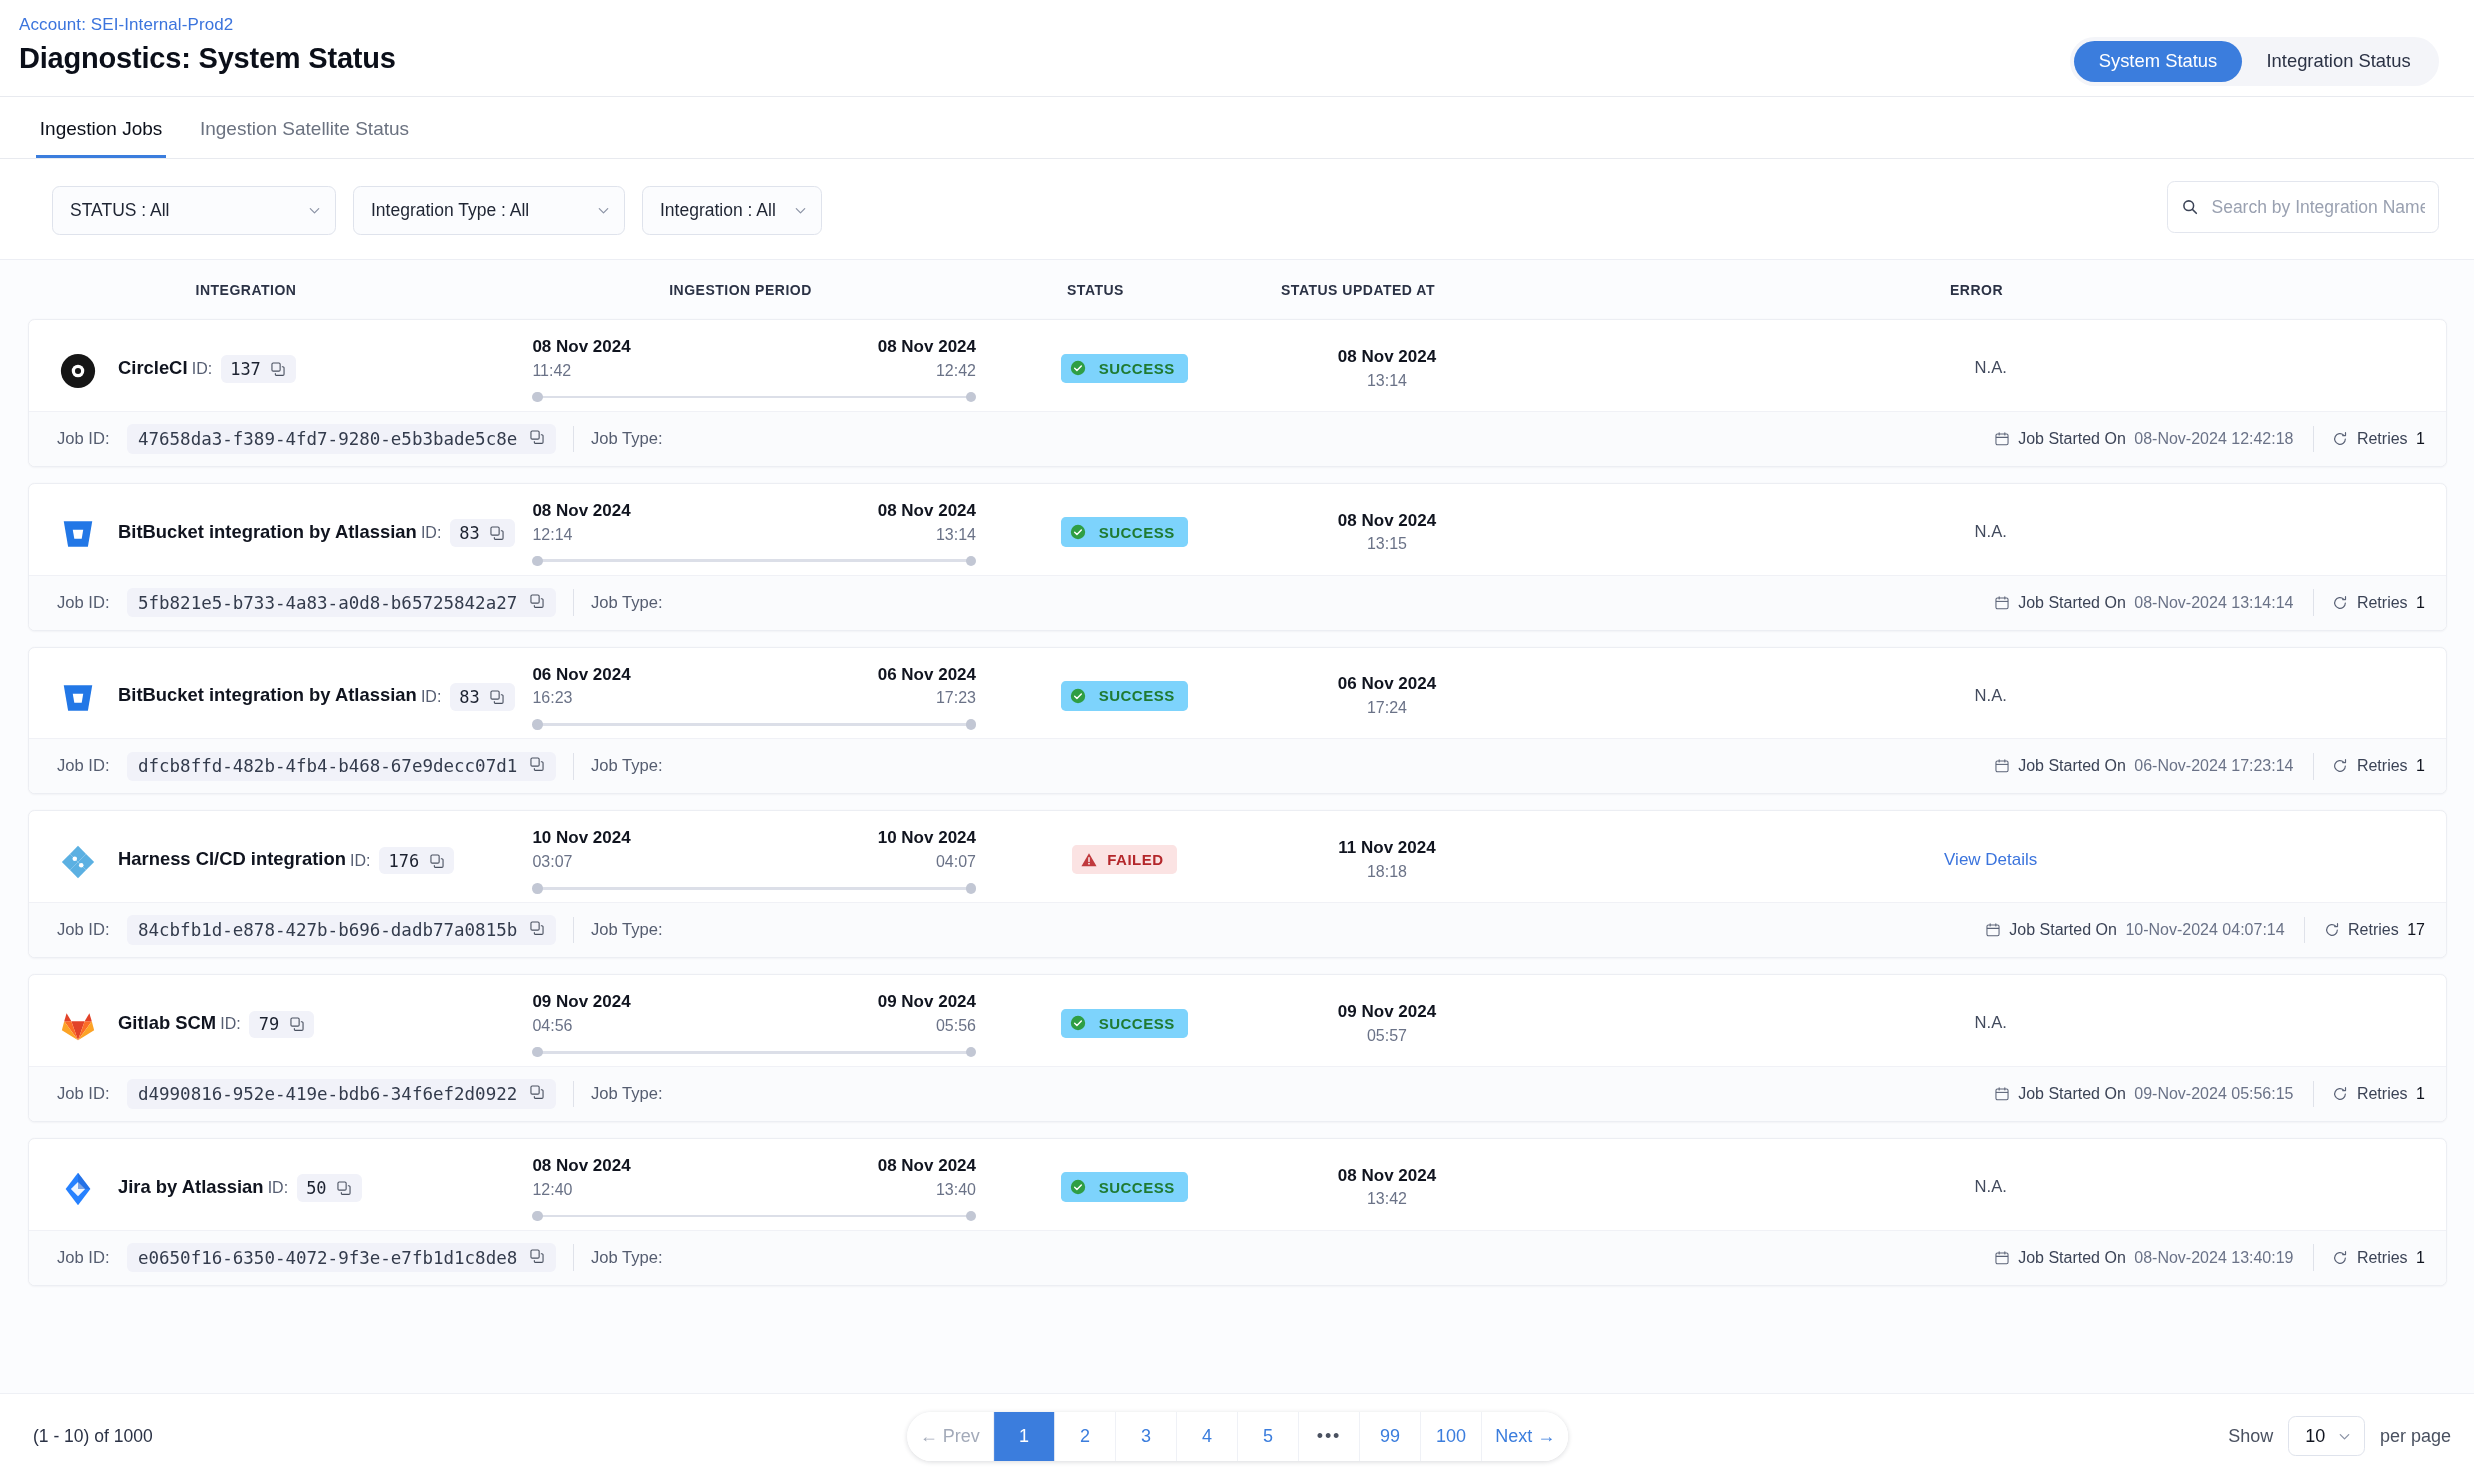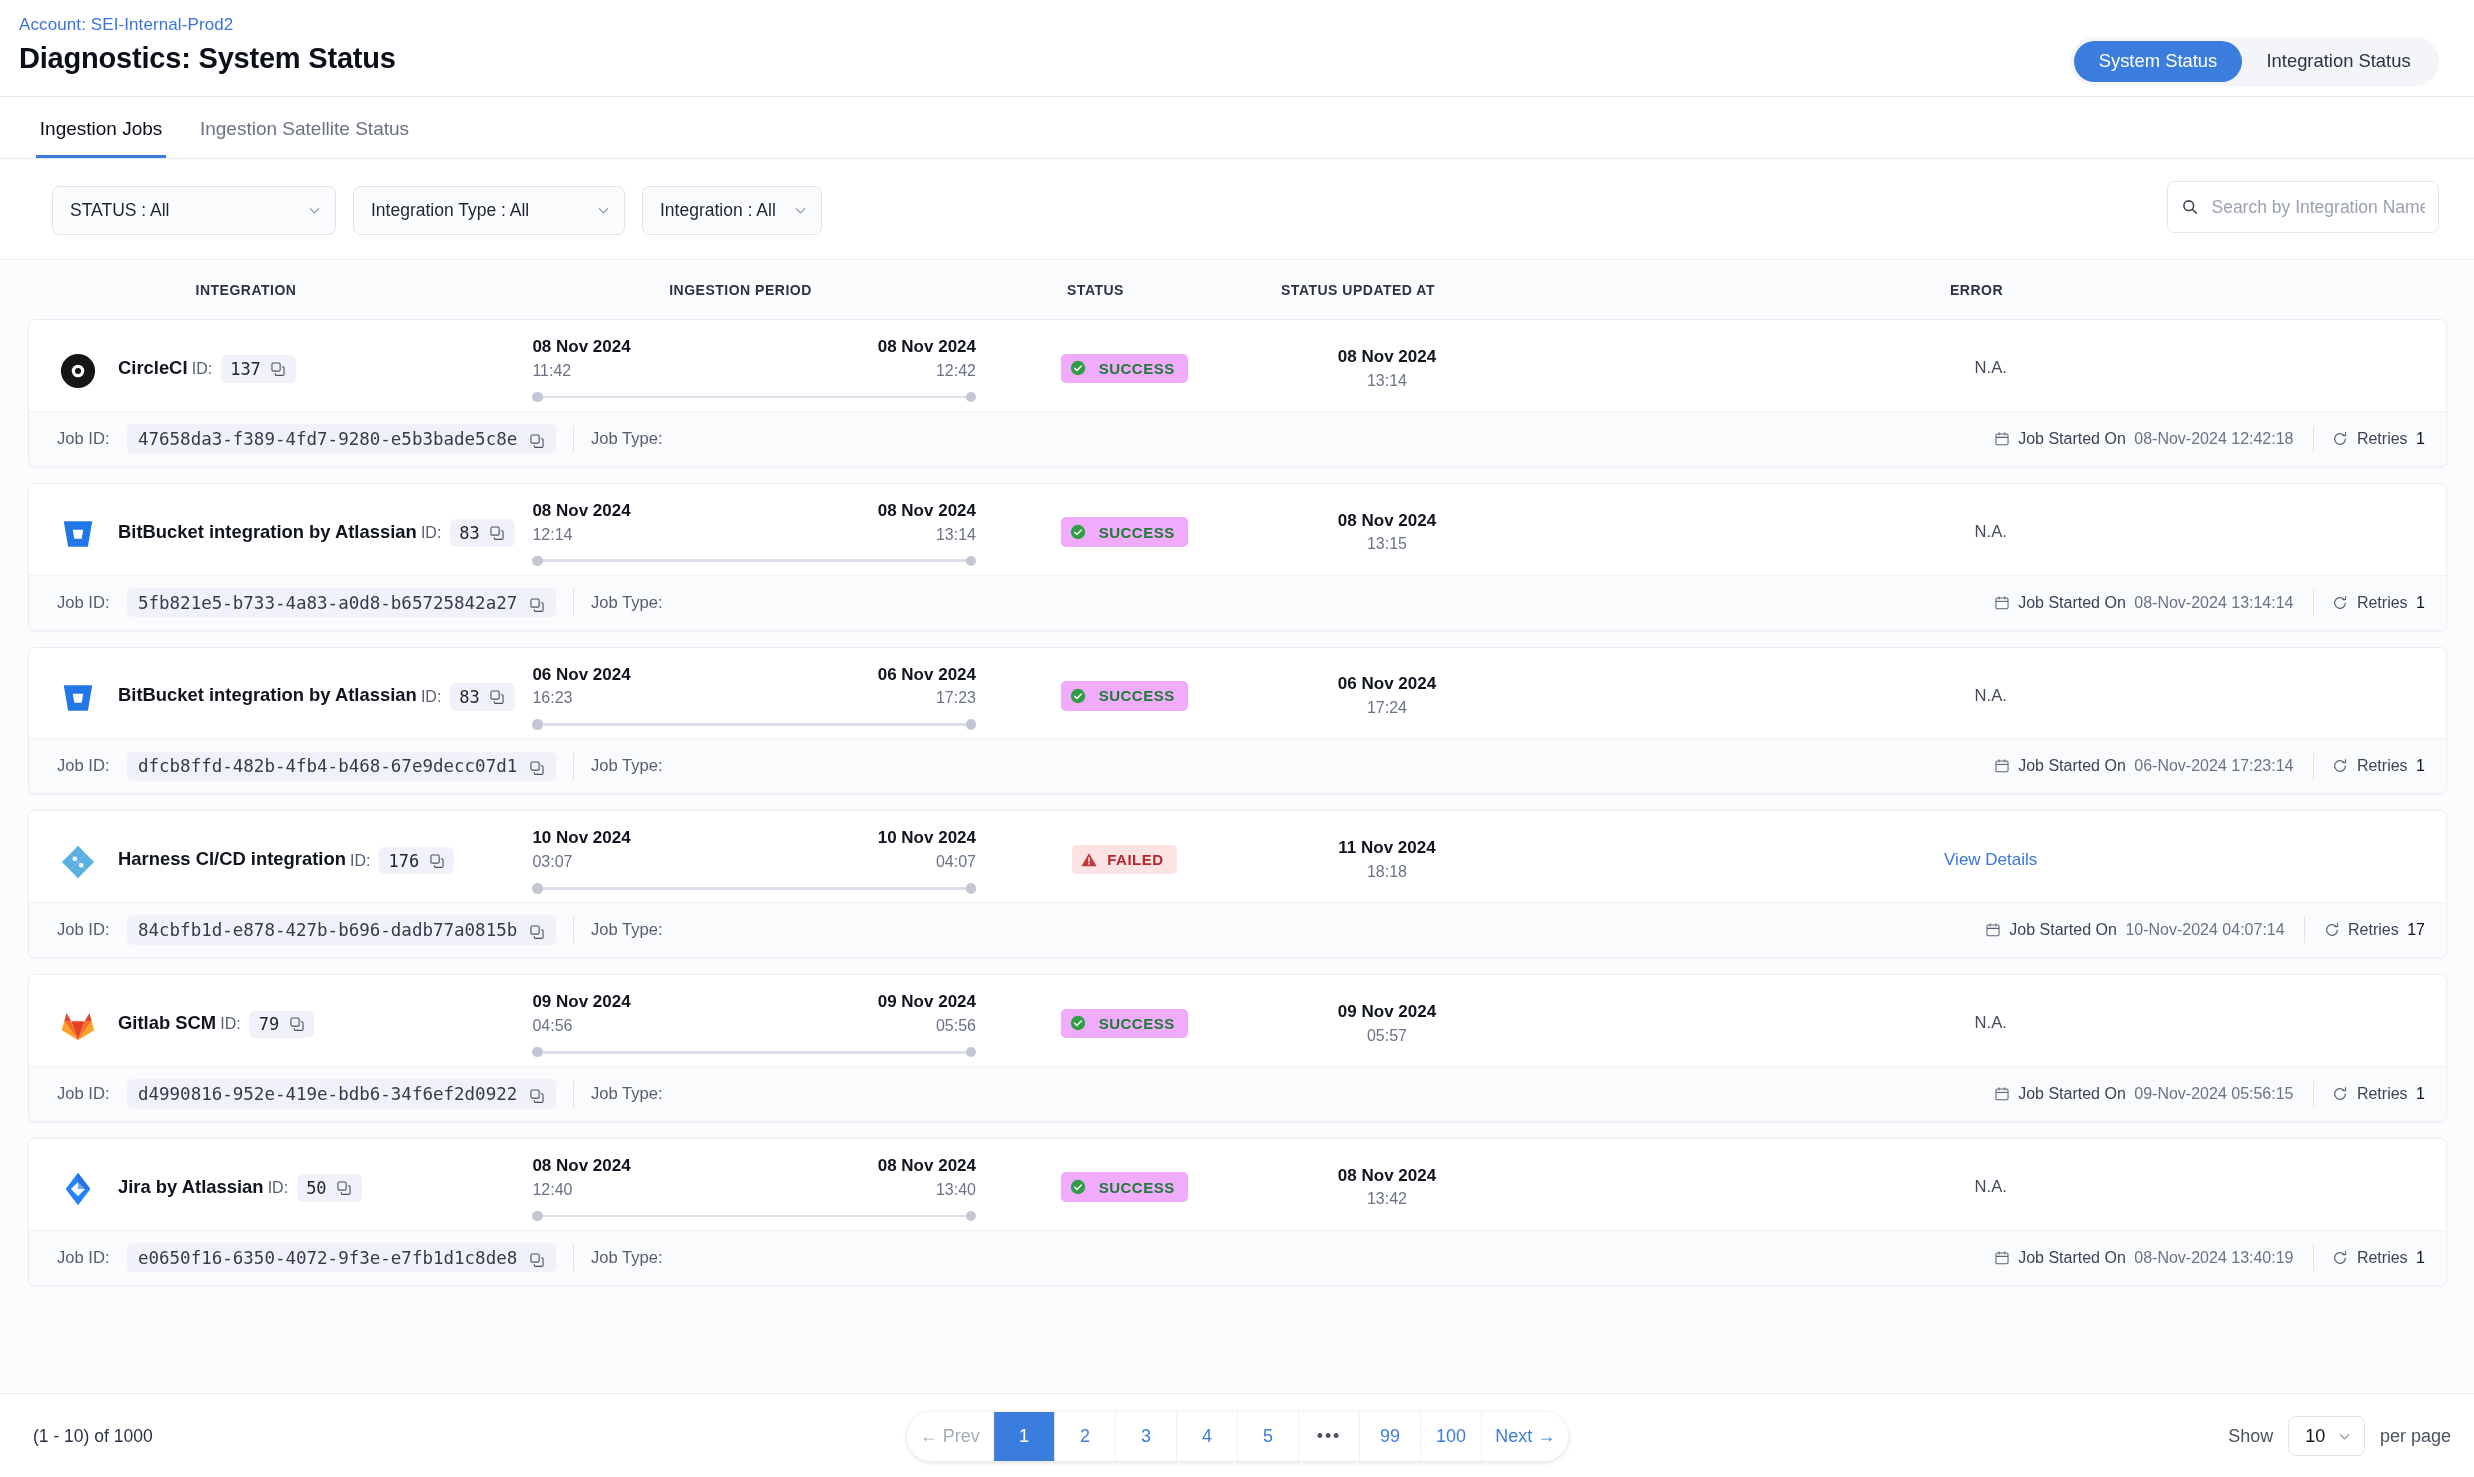--- a/index.html
+++ b/index.html
@@ -133,41 +133,41 @@
   .track .dot { position: absolute; top: -1.9px; width: 10.4px; height: 10.4px; border-radius: 50%; background: #c2c7d4; }
   .track .dot.l { left: 0; }
   .track .dot.r { right: 0; }
 
   
   .badge {
     display: inline-flex; align-items: center; gap: 9.5px;
     border-radius: 4.7px; padding: 5.7px 13.2px 5.7px 7.6px; font-size: 15px;
     font-weight: 700; letter-spacing: 0.5px;
   }
-  .badge.success { background: #f0abfc; color: #1f7a32; gap: 12px; }
+  .badge.success { background: #7dd3fc; color: #1f7a32; gap: 12px; }
   .badge.failed  { background: #fbe3e3; color: #b4272b; }
   .badge .bicon { display: flex; }
 
   .updated { display: flex; flex-direction: column; align-items: center; }
   .u-date { font-size: 17px; font-weight: 700; color: #10141f; }
   .u-time { font-size: 16px; color: #6a7287; margin-top: 4.7px; }
 
   .err-na { font-size: 16.6px; color: #424a5d; }
   .err-link { font-size: 17px; color: #3b74dd; cursor: pointer; }
 
   
   .row-sub {
     display: flex; align-items: center; justify-content: space-between;
     background: #fafbfd; border-top: 0.9px solid #f0f1f6;
     padding: 11.4px 21px 11.4px 28px; min-height: 55px;
   }
   .sub-left { display: flex; align-items: center; gap: 17px; }
   .sub-label { font-size: 16.6px; color: #555d70; }
   .jobidchip {
-    display: inline-flex; align-items: flex-end; gap: 11.4px;
+    display: inline-flex; align-items: flex-start; gap: 11.4px;
     background: #f1f2f9; border-radius: 5.7px; padding: 4.7px 11.4px;
     font-family: "DejaVu Sans Mono", monospace; font-size: 17.5px; color: #333b4c;
     cursor: pointer;
   }
   .vsep { width: 0.9px; height: 26.5px; background: #dfe2ea; }
   .sub-right { display: flex; align-items: center; gap: 19px; }
   .meta-item { display: flex; align-items: center; gap: 8.5px; font-size: 16px; color: #3b4356; }
   .meta-item .mv { color: #6a7287; }
   .meta-item .micon { display: flex; color: #5b6377; }
 

